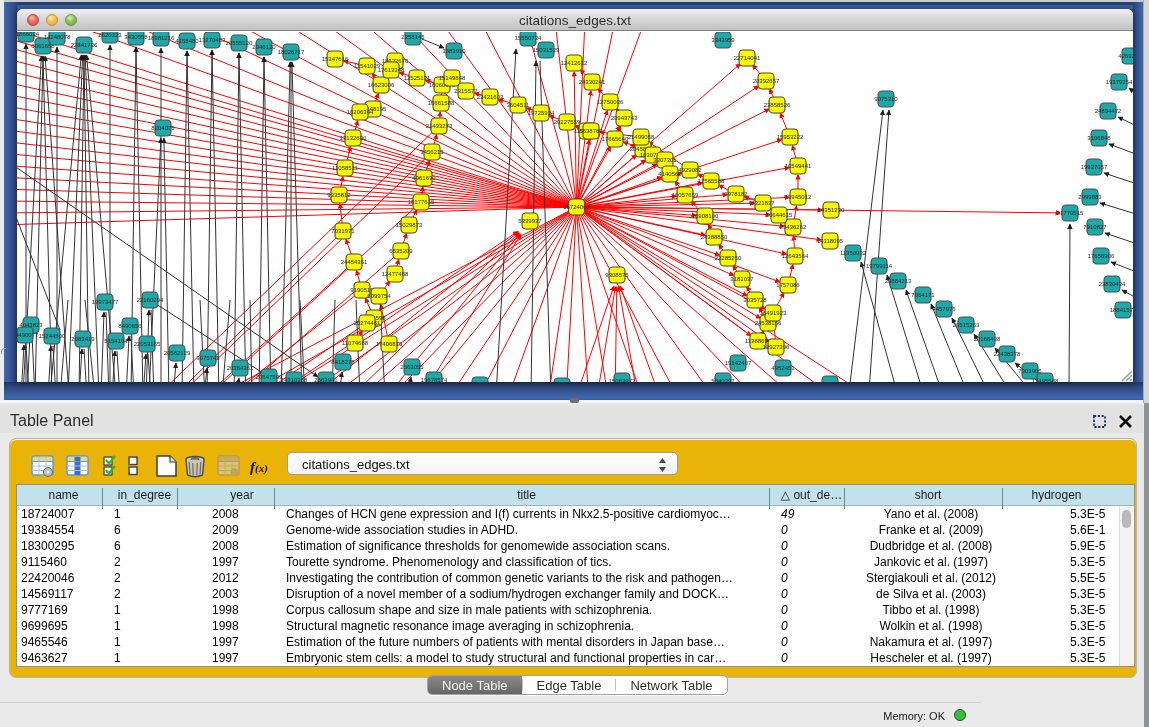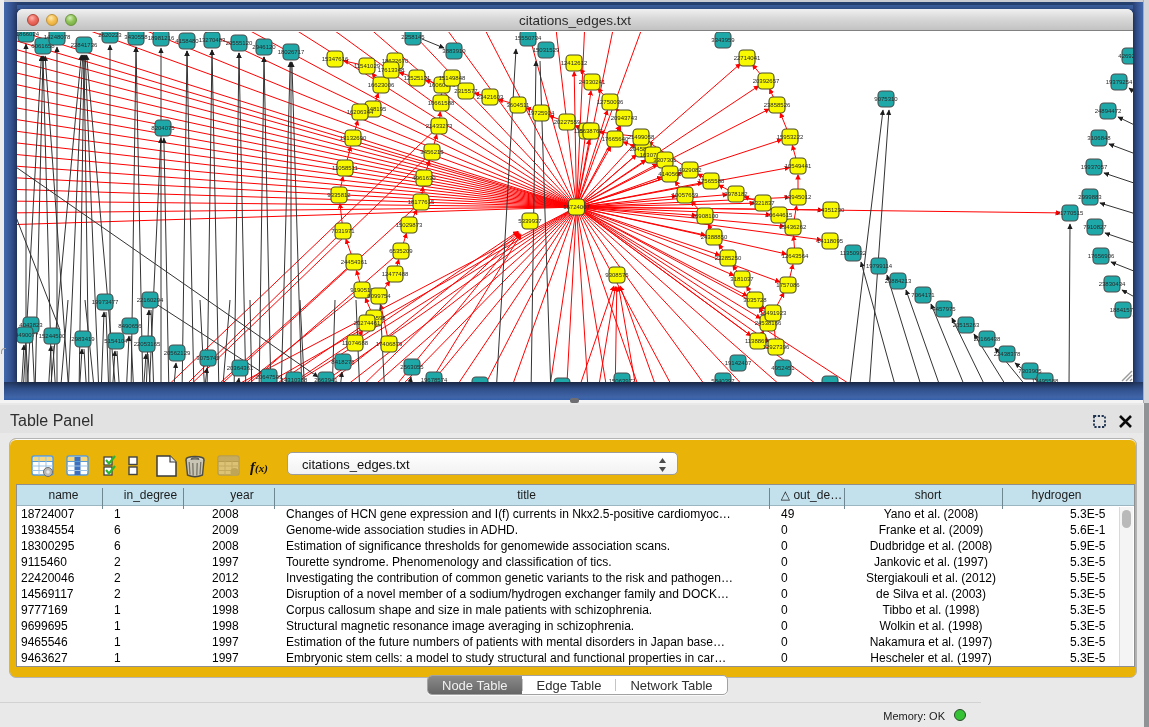--- a/index.html
+++ b/index.html
@@ -64,21 +64,21 @@
 #tbl { position:absolute; left:6px; top:45px; width:1119px; height:183px;
   background:#fff; border:1px solid #8f8f8f; overflow:hidden; font-size:12px; }
 #thead { position:relative; height:21px; background:#c2e1ed; border-bottom:1px solid #9bb6c0; color:#1c1c1c; }
 #thead .h { position:absolute; top:3px; text-align:center; border-right:1px solid #6f8791; height:21px;padding-left:8px; }
 .tr { position:relative; height:16px; color:#000; white-space:nowrap; }
 .tr div { position:absolute; top:1px; overflow:hidden; }
 .c1 { left:4px; width:88px; }
 .c2 { left:97px; width:88px; }
 .c3 { left:195px; width:70px; }
 .c4 { left:269px; width:485px; }
-.c5 { left:764px; width:70px; }
+.c5 { left:764px; width:70px;font-style:italic; }
 .c6 { left:834px; width:160px; text-align:center; }
 .c7 { left:1053px; width:88px; }
 #vscroll { position:absolute; right:1px; top:22px; width:14px; height:162px;
   background:#f4f4f4; border-left:1px solid #d9d9d9; }
 #vscroll .thumb { position:absolute; left:2px; top:3px; width:9px; height:18px;
   background:#b9b9b9; border-radius:5px; }
 
 #tabs { position:absolute; left:427px; top:272px; height:20px; display:flex;
   border:1px solid #a2a2a2; border-radius:5px; overflow:hidden;
   background:#fff; box-shadow:0 1px 0 rgba(255,255,255,.7); }
@@ -754,21 +754,21 @@
       <div id="dropdown">
         <div class="dt">citations_edges.txt</div>
         <svg style="position:absolute;right:10px;top:4px" width="9" height="16" viewBox="0 0 9 16">
           <path d="M4.5 1 L8 6 L1 6 Z" fill="#4c4c4c"></path>
           <path d="M4.5 15 L8 10 L1 10 Z" fill="#4c4c4c"></path>
         </svg>
       </div>
       <div id="tbl">
         <div id="thead">
           <div class="h" style="left:0;width:86px;">name</div>
-          <div class="h" style="left:87px;width:74px;margin-left:6px;">in_degree</div>
+          <div class="h" style="left:87px;width:74px;">in_degree</div>
           <div class="h" style="left:185px;width:73px;">year</div>
           <div class="h" style="left:259px;width:494px;">title</div>
           <div class="h" style="left:754px;width:74px;">△ out_de…</div>
           <div class="h" style="left:829px;width:157px;">short</div>
           <div class="h" style="left:987px;width:97px;border-right:none;">hydrogen</div>
         </div>
 <div class="tr">
             <div class="c1">18724007</div>
             <div class="c2">1</div>
             <div class="c3">2008</div>

